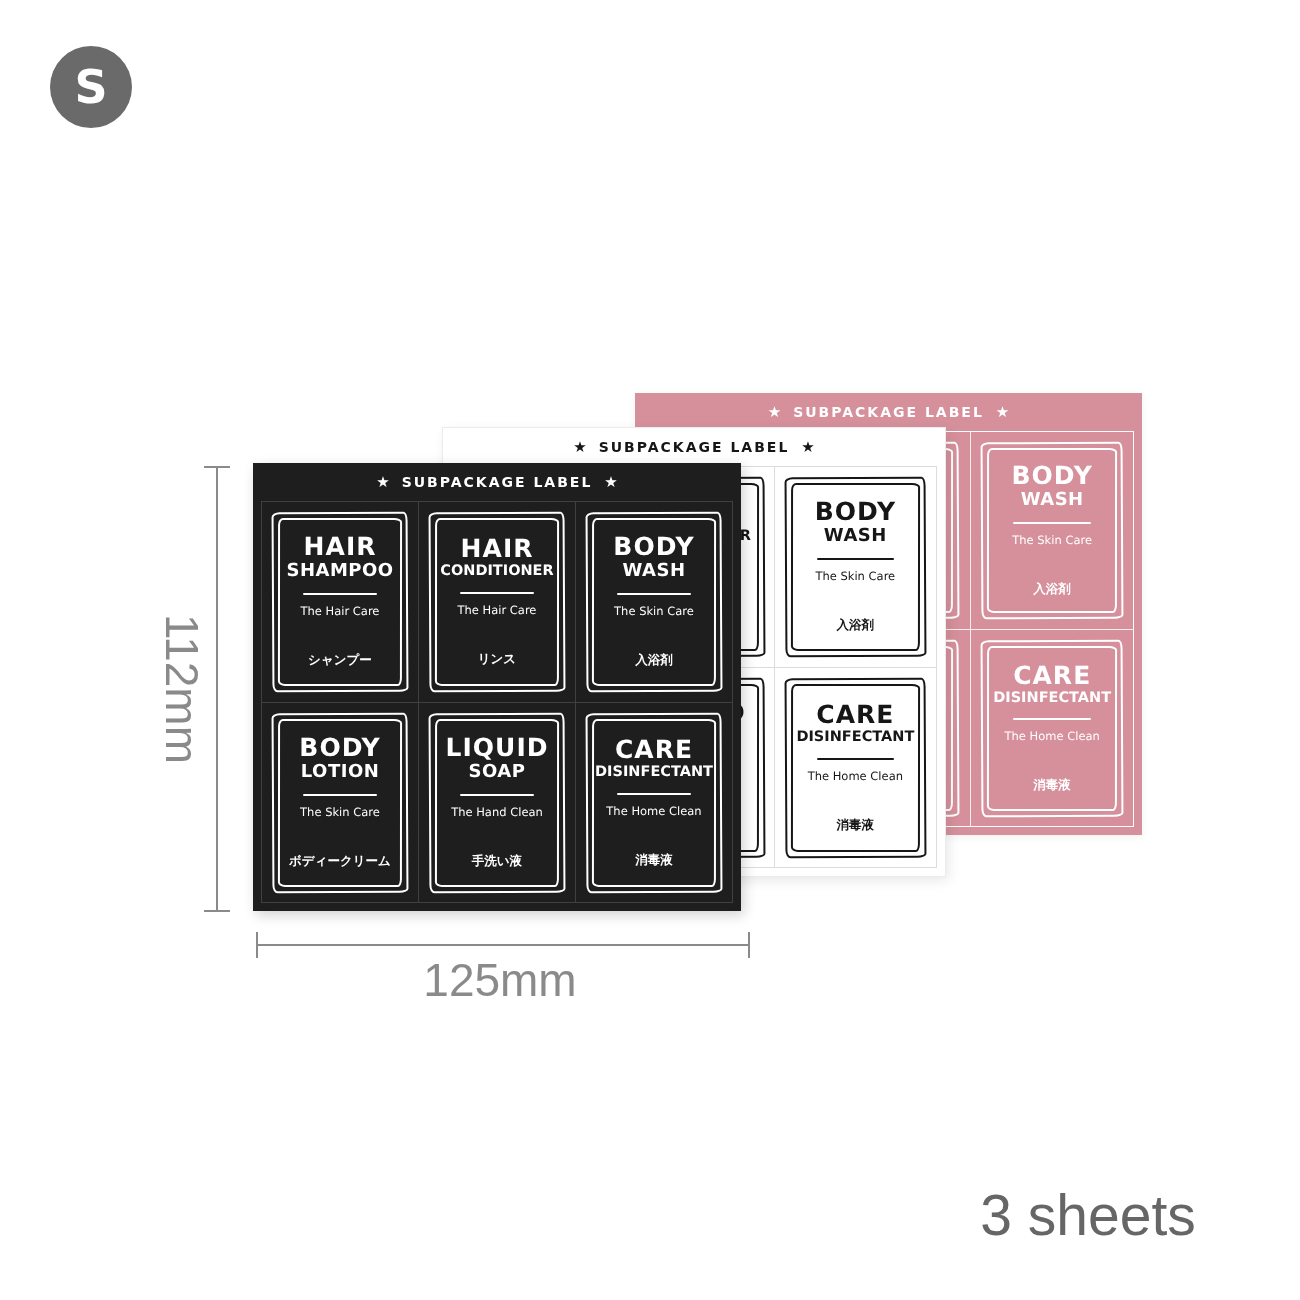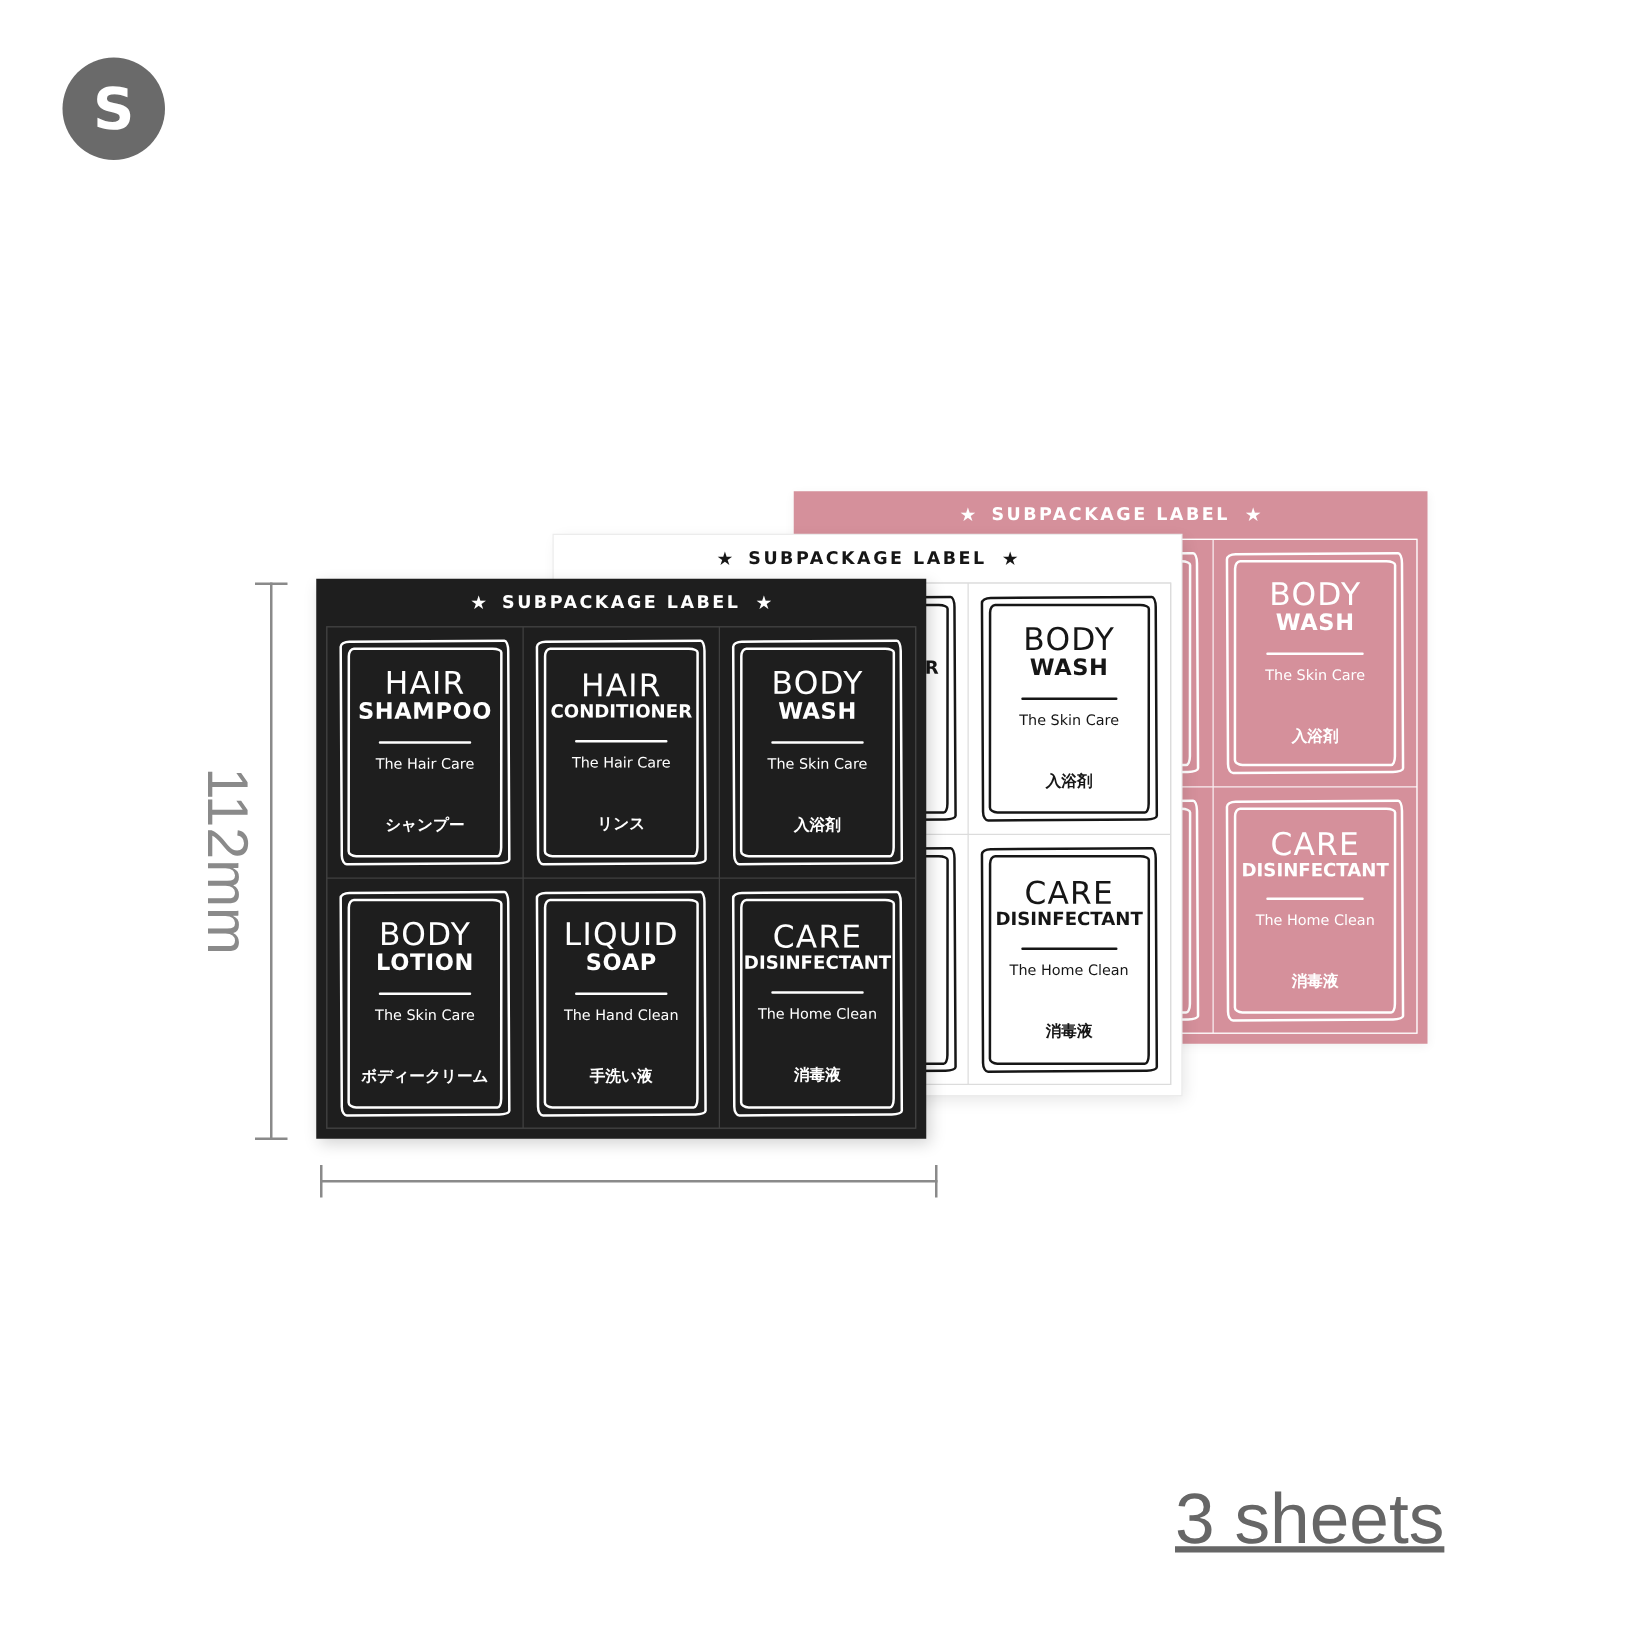--- a/index.html
+++ b/index.html
@@ -30,40 +30,40 @@
   .grid{position:absolute;left:8px;right:8px;top:38px;bottom:8px;display:grid;
         grid-template-columns:1fr 1fr 1fr;grid-template-rows:1fr 1fr;gap:1px;
         background:var(--sep);border:1px solid var(--sep);}
   .cell{background:var(--bg);padding:10px;box-sizing:border-box;}
   .label-box{box-sizing:border-box;height:100%;border:2px solid var(--fg);
              border-radius:8px 4px 9px 5px / 5px 9px 4px 8px;padding:4px;transform:rotate(-0.3deg);}
   .label-inner{box-sizing:border-box;height:100%;border:2px solid var(--fg);
                border-radius:5px 8px 4px 7px / 7px 4px 8px 5px;transform:rotate(0.35deg);
                display:flex;flex-direction:column;align-items:center;justify-content:center;
                color:var(--fg);font-family:"DejaVu Sans",sans-serif;text-align:center;}
-  .t1{font-size:25px;font-weight:400;letter-spacing:1px;line-height:1;white-space:nowrap;}
+  .t1{font-size:25px;font-weight:700;letter-spacing:1px;line-height:1;white-space:nowrap;}
   .t2{font-size:18px;font-weight:700;letter-spacing:.5px;margin-top:2px;line-height:1;white-space:nowrap;}
   .t2.long{font-size:14.5px;letter-spacing:0;}
   .divider{width:62%;height:2px;background:var(--fg);margin-top:14px;border-radius:2px;}
   .sub{font-size:11.5px;font-weight:400;margin-top:9px;white-space:nowrap;}
   .jp{font-size:12.5px;font-weight:600;margin-top:34px;white-space:nowrap;}
 
   
   .dim-v{position:absolute;left:216px;top:466px;width:2px;height:446px;background:var(--dimension,#8a8a8a);}
   .dim-v::before,.dim-v::after{content:"";position:absolute;left:-12px;width:26px;height:2px;background:inherit;}
   .dim-v::before{top:0;} .dim-v::after{bottom:0;}
   .dim-h{position:absolute;left:256px;top:944px;width:494px;height:2px;background:var(--dimension,#8a8a8a);}
   .dim-h::before,.dim-h::after{content:"";position:absolute;top:-12px;width:2px;height:26px;background:inherit;}
   .dim-h::before{left:0;} .dim-h::after{right:0;}
   .dim-label{position:absolute;color:var(--dimension,#8a8a8a);font:400 46px "Liberation Sans",sans-serif;}
   .dim-label.v{left:72px;top:663px;width:220px;height:52px;line-height:52px;text-align:center;transform:rotate(90deg);}
   .dim-label.h{left:350px;top:953px;width:300px;text-align:center;}
 
-  .count-caption{position:absolute;left:940px;top:1182px;width:296px;text-align:left;
-                 color:var(--count-text,#666);font:400 57px "Liberation Sans",sans-serif;text-decoration:underline;}
+  .count-caption{position:absolute;left:940px;top:1182px;width:296px;text-align:center;
+                 color:var(--count-text,#666);font:400 57px "Liberation Sans",sans-serif;}
 </style>
 </head>
 <body>
 
 <div class="canvas">
 
   <div class="s-badge">
     <span>S</span>
   </div>
 
@@ -307,16 +307,17 @@
       </div>
     </div>
   </div>
 </div>
   </div>
 
   <div class="dim-v"></div>
   <div class="dim-label v">112mm</div>
 
   <div class="dim-h"></div>
+  <div class="dim-label h">125mm</div>
 
   <div class="count-caption">3 sheets</div>
 
 </div>
 
 </body></html>

